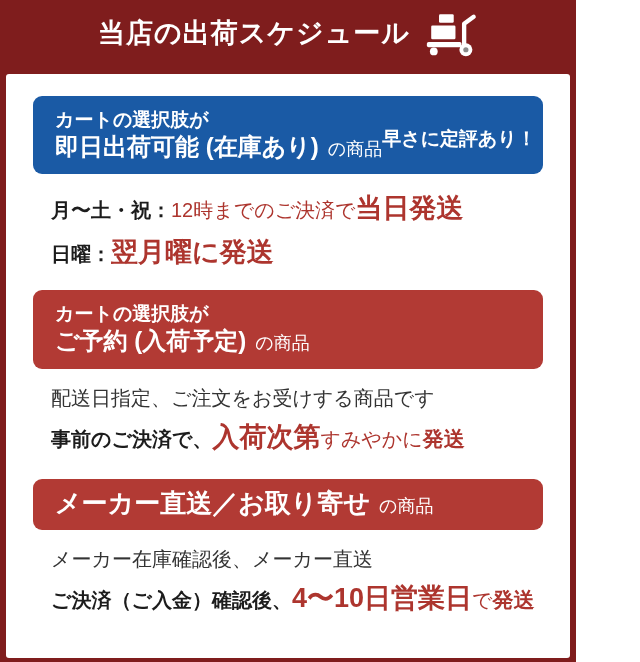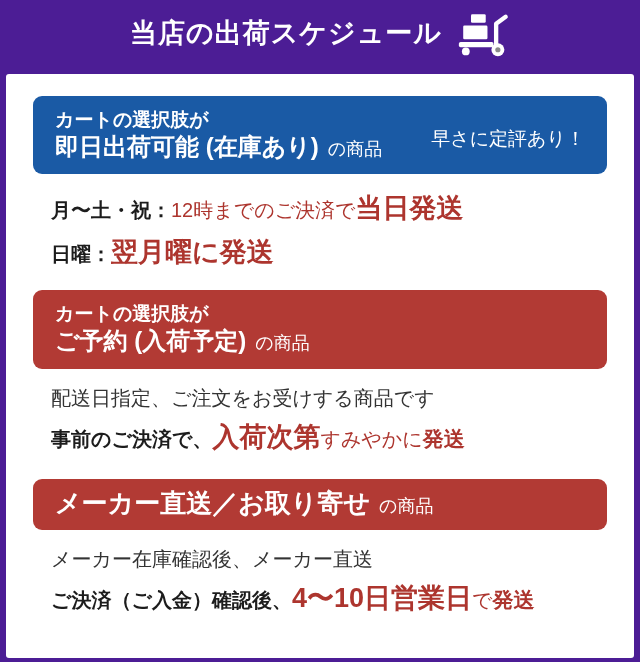--- a/index.html
+++ b/index.html
@@ -3,22 +3,22 @@
 <meta charset="utf-8">
 <style>
   * { box-sizing: border-box; }
   html, body { margin: 0; padding: 0; }
   body {
     width: 640px; height: 662px; overflow: hidden;
     font-family: "Liberation Sans", "DejaVu Sans", sans-serif;
     background: #fff;
   }
   .frame {
-    width: 640px; height: 662px;
-    background: #4c1d95;
+    width: 576px; height: 662px;
+    background: #7f1d1d;
   }
   
   .header {
     height: 66px;
     display: flex; align-items: center; justify-content: center;
     gap: 16px;
   }
   .header-title {
     color: #ffffff; font-size: 27px; font-weight: bold; letter-spacing: 1px;
   }
@@ -38,21 +38,21 @@
     border-radius: 9px;
     color: #ffffff;
     padding: 11px 22px 13px 22px;
   }
   .banner.blue { background: #1a5aa5; display: flex; justify-content: space-between; }
   .banner.red  { background: #b23a34; }
   .banner-top   { font-size: 19px; font-weight: bold; line-height: 1.35; }
   .banner-main  { line-height: 1.2; white-space: nowrap; }
   .banner-big   { font-size: 24px; font-weight: bold; }
   .banner-suffix{ font-size: 18px; font-weight: normal; margin-left: 9px; }
-  .banner-note  { font-size: 19px; font-weight: normal; align-self: flex-end; padding-bottom: 9px; white-space: nowrap; }
+  .banner-note  { font-size: 19px; font-weight: bold; align-self: flex-end; padding-bottom: 9px; white-space: nowrap; }
   .banner.single { padding: 9px 22px 11px 22px; margin-top: 24px; }
   .banner.single .banner-big { font-size: 26px; }
   .banner.red.two-line { margin-top: 20px; }
 
   
   .textblock { margin: 16px 0 10px 18px; }
   .line { margin: 0 0 7px 0; font-size: 20px; color: #222; line-height: 1.35; white-space: nowrap; }
   .seg-plain   { color: #333; font-weight: normal; }
   .seg-bold    { color: #1c1c1c; font-weight: bold; }
   .seg-red     { color: #ad352e; font-weight: normal; }

